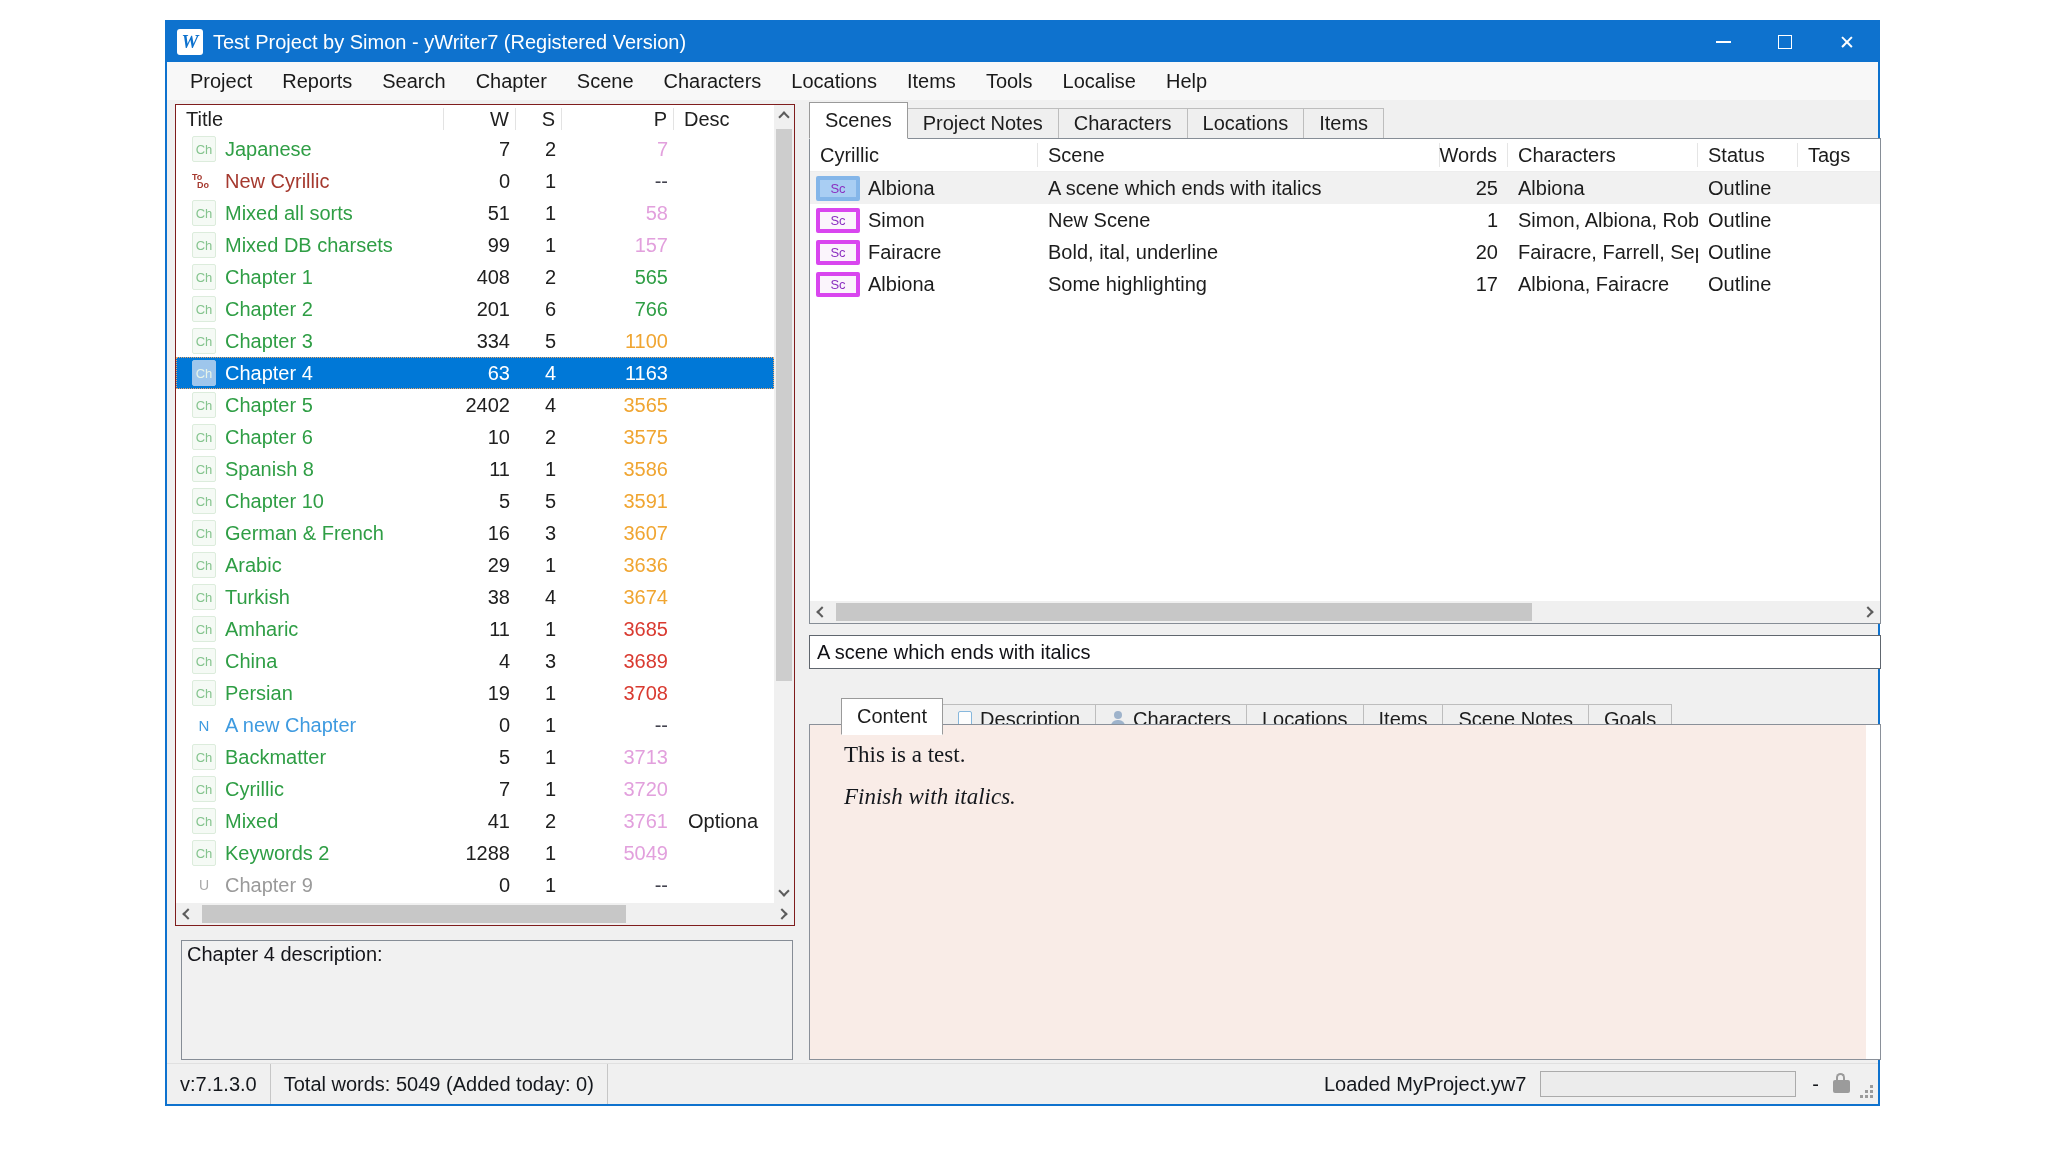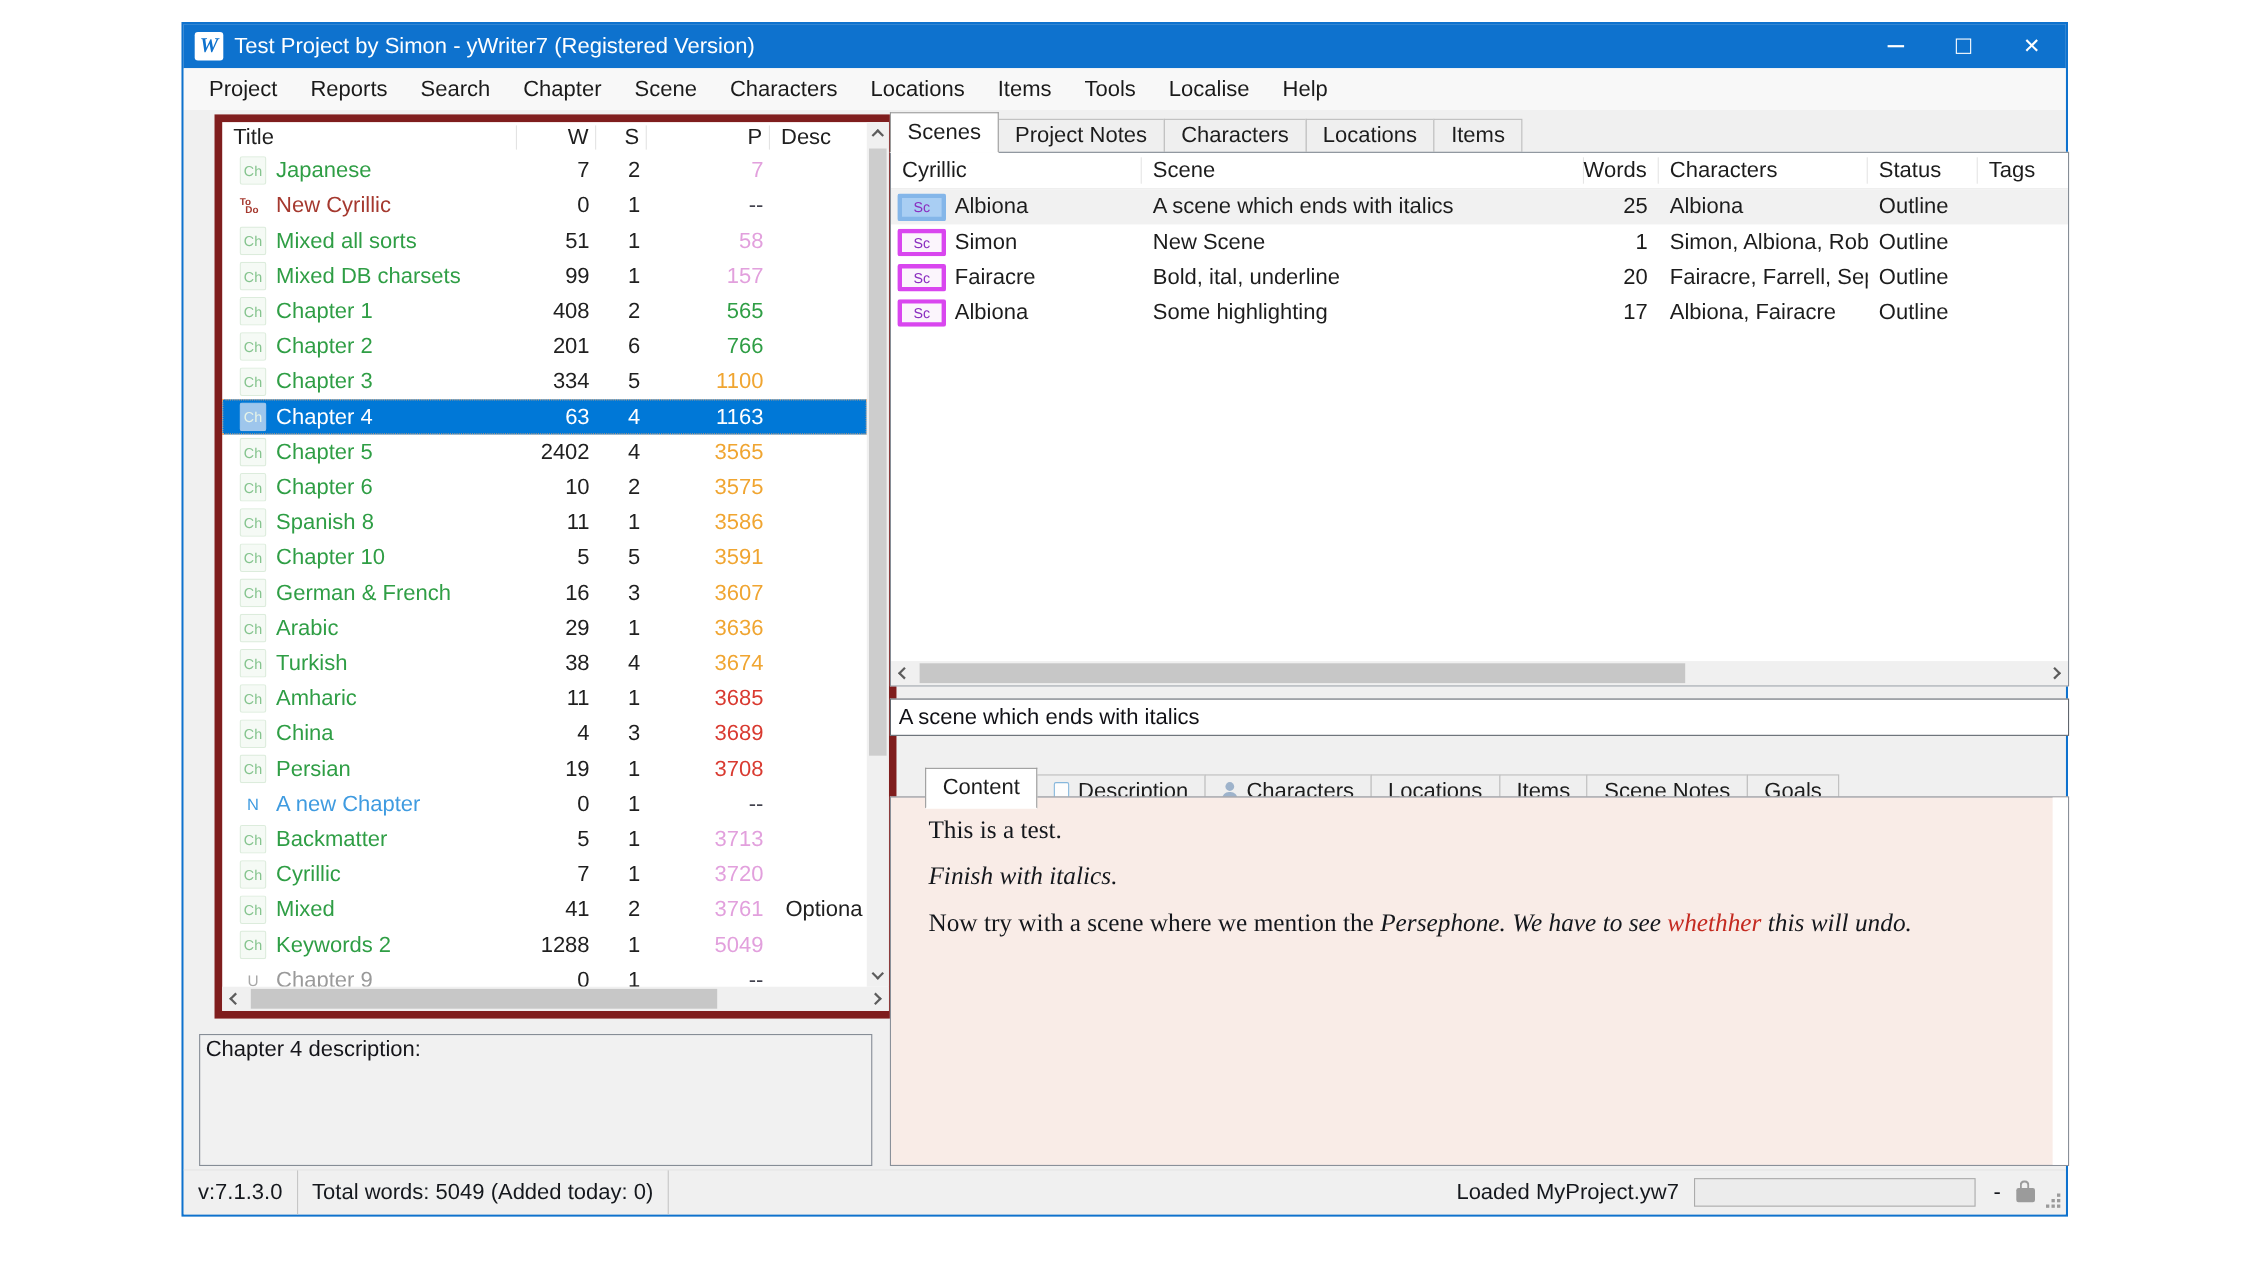--- a/index.html
+++ b/index.html
@@ -15,21 +15,21 @@
   .win-btn{width:62px;display:flex;align-items:center;justify-content:center;color:#fff;}
   .glyph-min{width:15px;height:2px;background:#fff;}
   .glyph-max{width:14px;height:14px;border:1.5px solid #fff;box-sizing:border-box;}
   .glyph-close{font-size:19px;line-height:1;}
   
   .menubar{height:38px;background:#f8f8f8;display:flex;align-items:center;padding-left:8px;flex:0 0 auto;}
   .menu-item{padding:6px 15px;font-size:20px;color:#1a1a1a;white-space:nowrap;}
   
   .main{flex:1;position:relative;background:#f0f0f0;}
   
-  .tree-panel{position:absolute;left:28px;top:4px;width:620px;height:822px;background:#fff;border:7px solid #7f1d1d;box-sizing:border-box;}
+  .tree-panel{position:absolute;left:8px;top:4px;width:620px;height:822px;background:#fff;border:1px solid #7f1d1d;box-sizing:border-box;}
   .tree-content{position:absolute;left:0;top:0;right:20px;bottom:22px;overflow:hidden;}
   .tree-header,.tree-row{display:grid;grid-template-columns:268px 72px 46px 112px 1fr;align-items:center;}
   .tree-header{height:28px;font-size:20px;color:#202020;}
   .tree-header .hcell{border-right:1px solid #e3e3e3;height:22px;display:flex;align-items:center;box-sizing:border-box;}
   .tree-header .hcell:last-child{border-right:none;}
   .tree-header .hcell.right{justify-content:flex-end;padding-right:6px;}
   .tree-header .hcell.left{padding-left:10px;}
   .tree-row{height:32px;font-size:20px;color:#202020;}
   .cell-title{display:flex;align-items:center;gap:9px;padding-left:16px;overflow:hidden;white-space:nowrap;}
   .cell-num{text-align:right;padding-right:6px;}
@@ -545,21 +545,20 @@
         </div>
         <div class="tab">
           <span>Goals</span>
         </div>
       </div>
 
     <div class="content-box">
       <div id="content-paragraphs">
           <p class="content-line"><span class="seg-normal">This is a test.</span></p>
           <p class="content-line"><span class="seg-italic">Finish with italics.</span></p>
-          <p class="content-line"><span class="seg-normal">Now try with a scene where we mention the </span><span class="seg-italic">Persephone.</span><span class="seg-italic"> We have to see </span><span class="seg-italic-red">whethher</span><span class="seg-italic"> this will undo.</span></p>
         </div>
       <div class="content-scrollstrip"></div>
     </div>
 
   </div>
 
   <div class="statusbar">
     <div class="sb-sec">v:7.1.3.0</div>
     <div class="sb-sec">Total words: 5049 (Added today: 0)</div>
     <div class="sb-spacer"></div>

